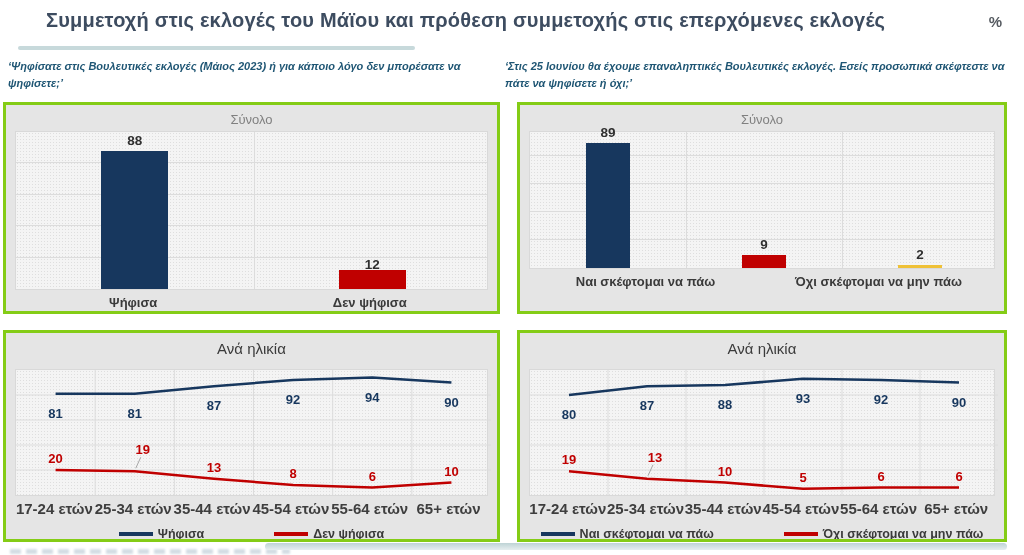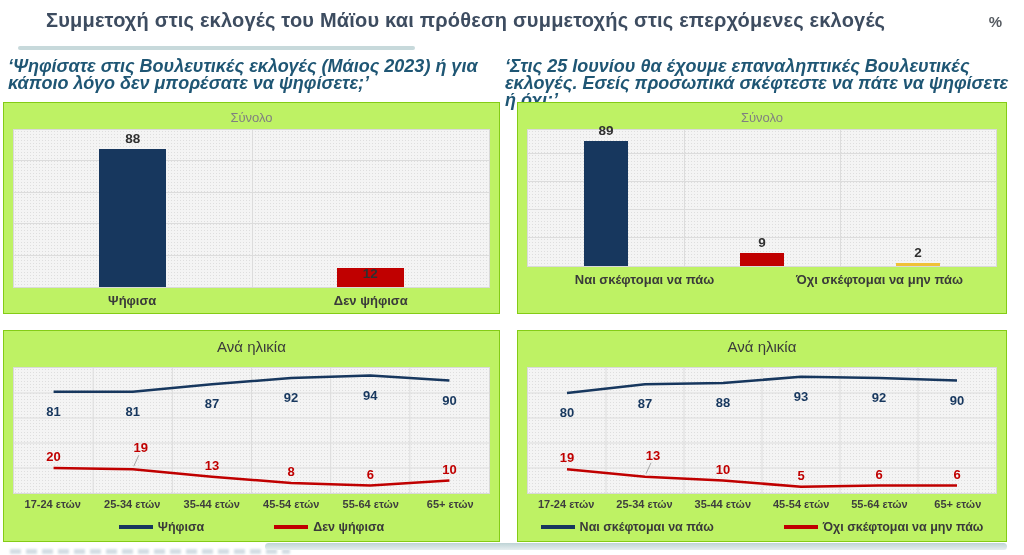--- a/index.html
+++ b/index.html
@@ -8,31 +8,31 @@
     width:1024px; height:555px; position:relative; overflow:hidden;
     font-family:"Liberation Sans","DejaVu Sans",sans-serif;
   }
   #page-title {
     position:absolute; left:10px; top:9px; width:940px;
     font-size:20px; font-weight:bold; color:#3D4C60; letter-spacing:.2px;margin-left:36px;
   }
   #percent-unit { position:absolute; right:22px; top:13px; font-size:15px; font-weight:bold; color:#555a60; }
   #title-accent { position:absolute; left:18px; top:46px; width:397px; height:4px; border-radius:2px; background:#C7D9DB; }
   .question {
-    position:absolute; top:58px; font-size:18px; line-height:17px;
+    position:absolute; top:58px; font-size:11px; line-height:17px;
     font-style:italic; font-weight:bold; color:#1F5674;
   }
   #question-left  { left:8px;  width:486px; }
   #question-right { left:505px; width:508px;font-style:italic; }
   #panel-grid {
     position:absolute; left:3px; top:102px;
     display:grid; grid-template-columns:497px 490px; grid-template-rows:212px 212px;
     column-gap:17px; row-gap:16px;
   }
-  .panel { background:#bef264; border:1px solid #84cc16; position:relative; overflow:hidden; }
+  .panel { background:#e5e5e5; border:3px solid #84cc16; position:relative; overflow:hidden; }
   .panel-title { text-align:center; margin-top:7px; height:19px; font-size:13px; }
   .panel-title.gray { color:#808080; font-weight:normal; }
   .panel-title.dark { color:#3B3B3B; font-weight:normal; font-size:15px; }
   .plot {
     position:relative; margin:0 9px;
     background-color:#F4F4F4;
     background-image:radial-gradient(#DEDEDE 0.6px, transparent 0.7px);
     background-size:3px 3px;
     border:1px solid #D9D9D9;
   }
@@ -45,21 +45,21 @@
   .val {
     position:absolute; width:56px; text-align:center;
     font-size:13.5px; font-weight:bold; color:#303030;
   }
   .cat-row { display:flex; margin:5px 9px 0 9px; }
   .cat {
     flex:1 1 0; text-align:center; font-size:13px; font-weight:bold;
     color:#3A3A3A; line-height:15px; padding:0 6px;
   }
   .xlab-row { display:flex; margin:4px 9px 0 9px; }
-  .xlab { flex:1 1 0; text-align:center; font-size:11px; font-weight:bold; color:#3E3E3E; }
+  .xlab { flex:1 1 0; text-align:center; font-size:15px; font-weight:bold; color:#3E3E3E; }
   .legend { display:flex; justify-content:center; gap:70px; margin-top:10px; }
   .legend-entry { display:flex; align-items:center; gap:5px; }
   .legend-line { display:inline-block; width:34px; height:3.5px; }
   .legend-label { font-size:12.5px; font-weight:bold; color:#3A3A3A; }
   svg { position:absolute; left:0; top:0; overflow:visible; }
   svg text { font-family:"Liberation Sans","DejaVu Sans",sans-serif; }
   #footer-bar {
     position:absolute; left:265px; top:543px; width:742px; height:7px;
     border-radius:4px; background:linear-gradient(#BED3D5,#E6EEEF);
   }
@@ -85,21 +85,21 @@
     <div class="panel-title gray">Σύνολο</div>
     <div class="plot bar-plot">
         <div class="hgrid" style="bottom: 31.4px;"></div>
         <div class="hgrid" style="bottom: 62.8px;"></div>
         <div class="hgrid" style="bottom: 94.2px;"></div>
         <div class="hgrid" style="bottom: 125.6px;"></div>
         <div class="vgrid" style="left: 237.5px;"></div>
         <div class="bar" style="left: 85.25px; width: 67px; height: 138.16px; background: rgb(23, 55, 94);"></div>
         <div class="val" style="left: 90.75px; bottom: 141.16px;">88</div>
         <div class="bar" style="left: 322.75px; width: 67px; height: 18.84px; background: rgb(192, 0, 0);"></div>
-        <div class="val" style="left: 328.25px; bottom: 6px;">12</div>
+        <div class="val" style="left: 328.25px; bottom: 17px;">12</div>
       </div>
     <div class="cat-row">
         <div class="cat">Ψήφισα</div>
         <div class="cat">Δεν ψήφισα</div>
       </div>
   </section>
 
   <section class="panel">
     <div class="panel-title gray">Σύνολο</div>
     <div class="plot bar-plot short">

